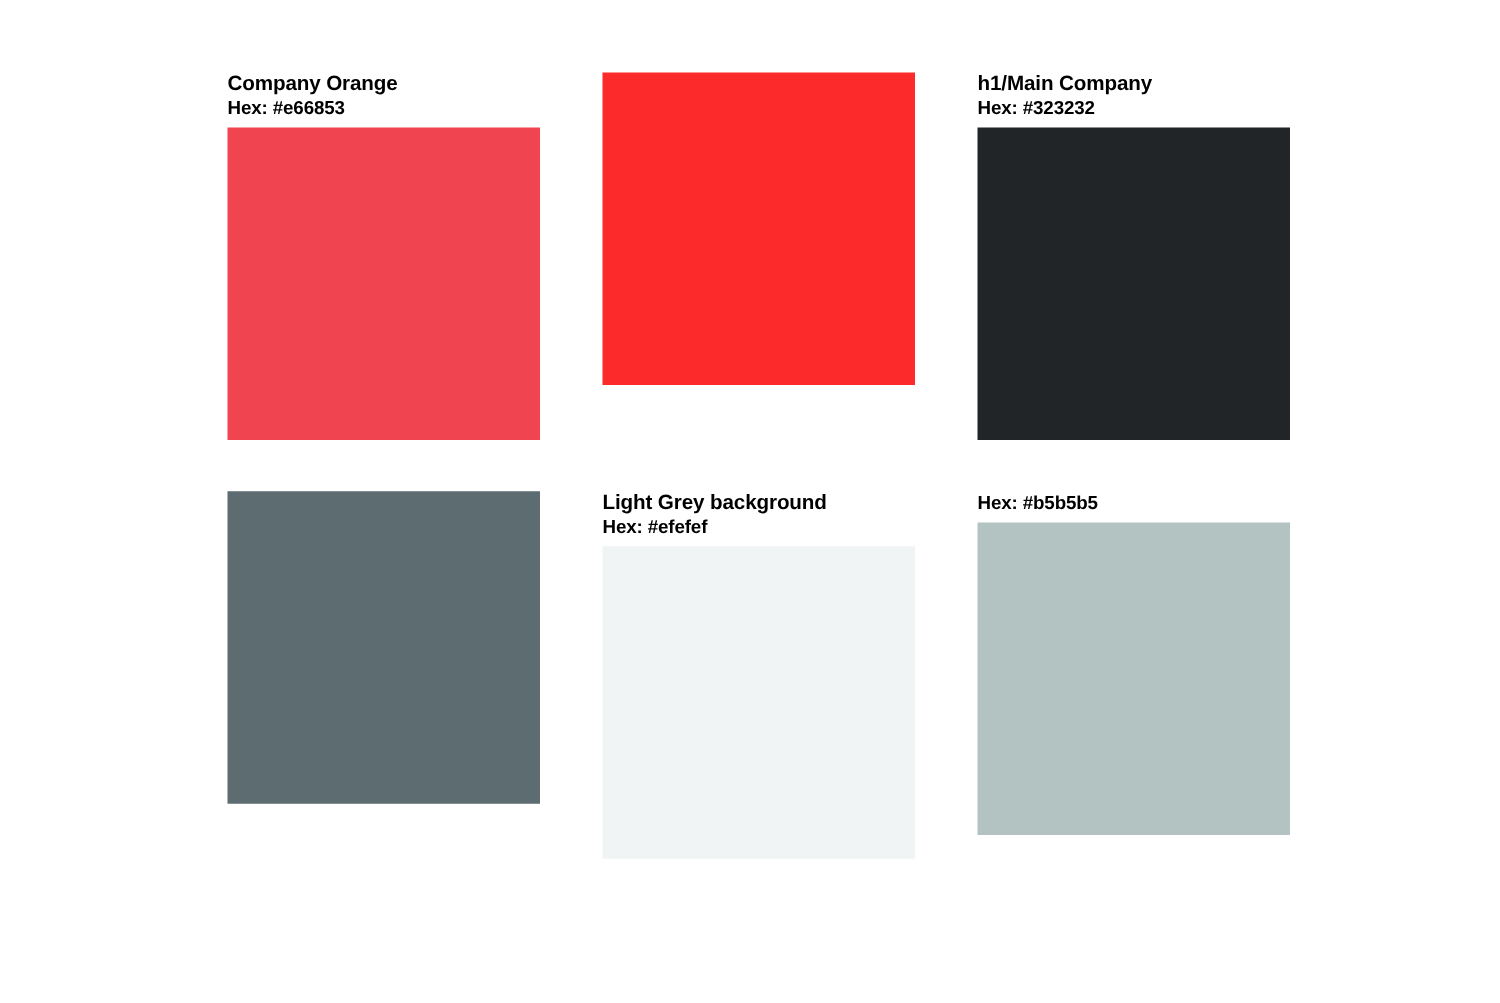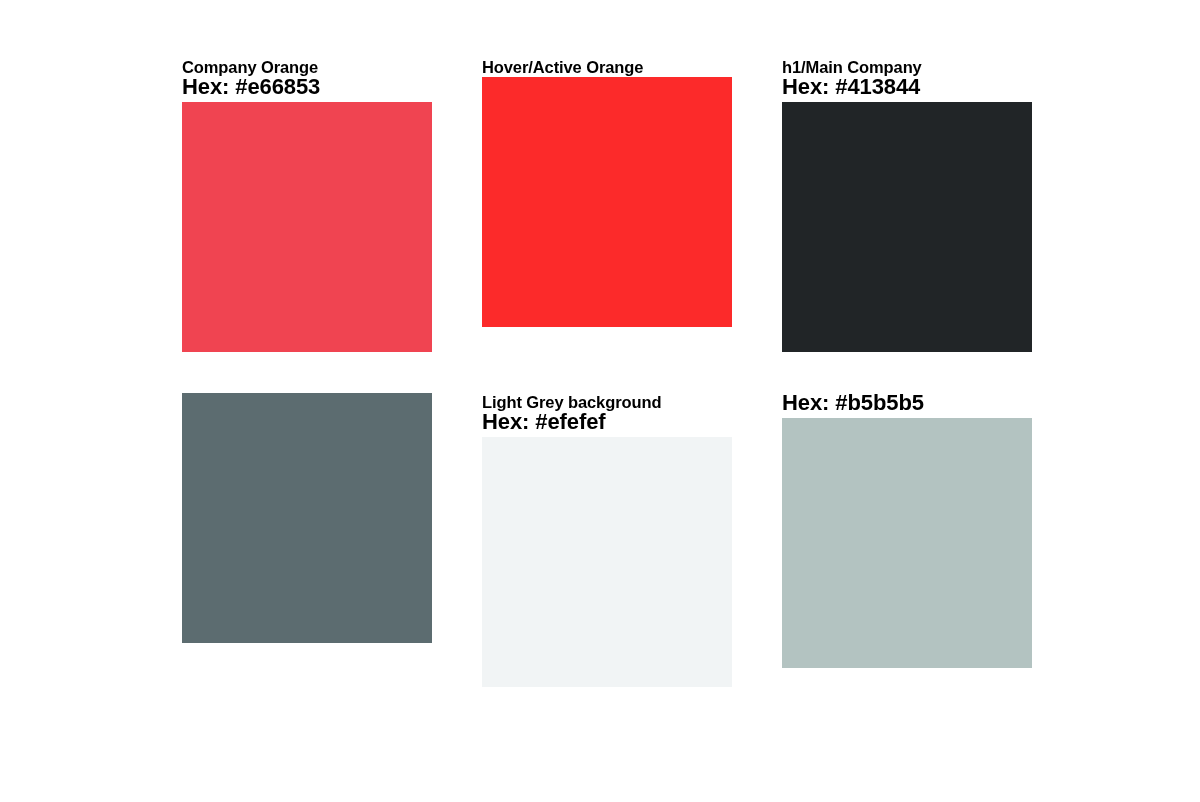--- a/index.html
+++ b/index.html
@@ -38,21 +38,21 @@
     font-family: "Liberation Sans", sans-serif;
     font-size: 16.5px;
     font-weight: bold;
     line-height: 19px;
     color: #000000;
     letter-spacing: -0.1px;
     white-space: nowrap;
   }
   .swatch-hex {
     font-family: "Liberation Sans", sans-serif;
-    font-size: 22px;
+    font-size: 15px;
     font-weight: bold;
     line-height: 19px;
     color: #000000;
     letter-spacing: -0.1px;
     white-space: nowrap;
     margin-bottom: 6px;
   }
   .swatch-block {
     width: 250px;
     height: 250px;
@@ -65,27 +65,26 @@
 <div class="palette-page">
   <div class="palette-grid">
 
     <div class="swatch-card">
       <div class="swatch-name">Company Orange</div>
       <div class="swatch-hex">Hex: #e66853</div>
       <div class="swatch-block" style="background-color: rgb(240, 68, 81);"></div>
     </div>
 
     <div class="swatch-card">
-      <div class="swatch-name">Hover/Active Orange</div>
       <div class="swatch-block" style="background-color: rgb(252, 42, 42);"></div>
     </div>
 
     <div class="swatch-card">
       <div class="swatch-name">h1/Main Company</div>
-      <div class="swatch-hex">Hex: #413844</div>
+      <div class="swatch-hex">Hex: #323232</div>
       <div class="swatch-block" style="background-color: rgb(33, 37, 39);"></div>
     </div>
 
     <div class="swatch-card">
       <div class="swatch-block" style="background-color: rgb(92, 108, 112);"></div>
     </div>
 
     <div class="swatch-card">
       <div class="swatch-name">Light Grey background</div>
       <div class="swatch-hex">Hex: #efefef</div>

